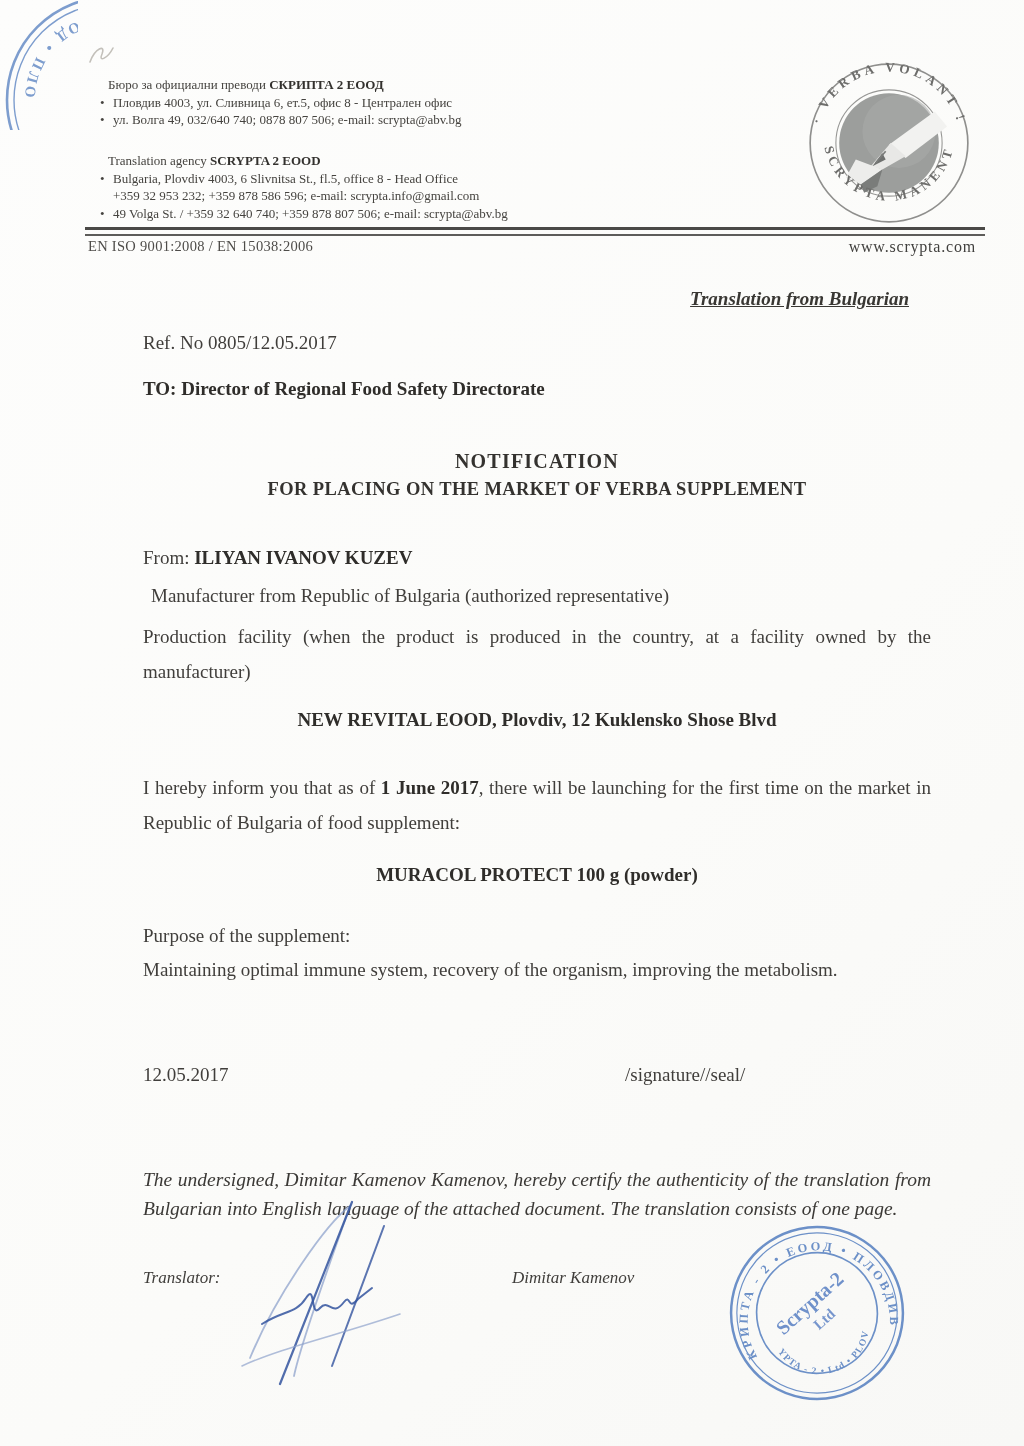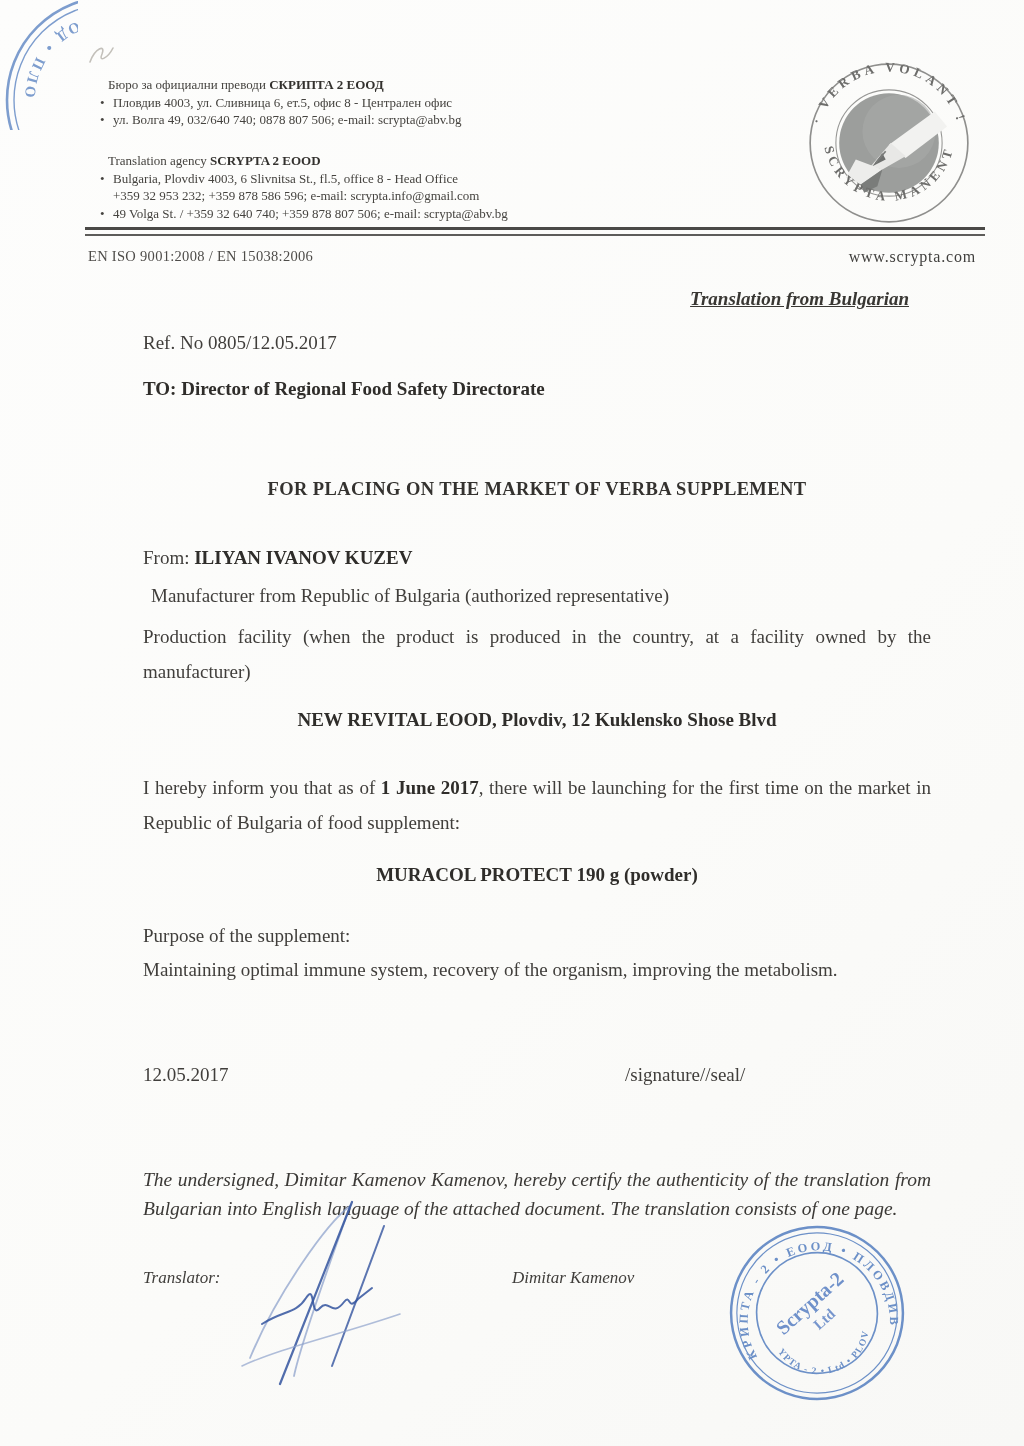--- a/index.html
+++ b/index.html
@@ -12,21 +12,21 @@
   .abs{position:absolute;}
   
   .hdr{font-size:13px;line-height:17.5px;color:#45433f;}
   .hdr .bold{font-weight:bold;color:#33312e;}
   .hline{position:relative;padding-left:13px;}
   .hline.bullet::before{content:"•";position:absolute;left:0;top:0;font-size:13px;color:#45433f;}
   .hline.plain{padding-left:13px;}
   .hline.indent0{padding-left:8px;}
   .rule{left:85px;top:227px;width:900px;height:4px;border-top:3px solid #4a4947;border-bottom:2px solid #5d5c5a;}
   .isorow{left:88px;top:238px;width:888px;display:flex;justify-content:space-between;
-    font-size:14.5px;color:#4e4c49;letter-spacing:.3px;margin-top:10px;}
+    font-size:14.5px;color:#4e4c49;letter-spacing:.3px;}
   .isorow .web{font-size:16px;letter-spacing:.8px;color:#403f3d;}
   
   .body-col{left:143px;top:0;width:788px;height:1284px;}
   .t19{font-size:19px;}
   .note{position:absolute;right:22px;top:288px;font-weight:bold;font-style:italic;
     text-decoration:underline;font-size:19px;color:#393733;}
   .ref{position:absolute;left:0;top:332px;}
   .toline{position:absolute;left:0;top:378px;font-weight:bold;color:#2f2d2a;}
   .ttl1{position:absolute;left:0;top:450px;width:100%;text-align:center;font-weight:bold;
     font-size:20px;letter-spacing:1.2px;color:#34322f;}
@@ -117,31 +117,32 @@
   <div class="abs isorow">
     <span>EN ISO 9001:2008 / EN 15038:2006</span>
     <span class="web">www.scrypta.com</span>
   </div>
 
   <div class="abs body-col t19">
     <div class="note">Translation from Bulgarian</div>
     <div class="ref">Ref. No 0805/12.05.2017</div>
     <div class="toline">TO: Director of Regional Food Safety Directorate</div>
 
+    <div class="ttl1">NOTIFICATION</div>
     <div class="ttl2">FOR PLACING ON THE MARKET OF VERBA SUPPLEMENT</div>
 
     <div class="fromline"><span>From: </span><b>ILIYAN IVANOV KUZEV</b></div>
     <div class="manuline">Manufacturer from Republic of Bulgaria (authorized representative)</div>
     <div class="prodline">Production facility (when the product is produced in the country, at a facility owned by the manufacturer)</div>
 
     <div class="company">NEW REVITAL EOOD, Plovdiv, 12 Kuklensko Shose Blvd</div>
 
     <div class="inform"><span>I hereby inform you that as of </span><b>1 June 2017</b><span>, there will be launching for the first time on the market in Republic of Bulgaria of food supplement:</span></div>
 
-    <div class="product">MURACOL PROTECT 190 g (powder)</div>
+    <div class="product">MURACOL PROTECT 100 g (powder)</div>
 
     <div class="purplabel">Purpose of the supplement:</div>
     <div class="purptext">Maintaining optimal immune system, recovery of the organism, improving the metabolism.</div>
 
     <div class="dateline">
       <span>12.05.2017</span>
       <span class="sigseal">/signature//seal/</span>
     </div>
 
     <div class="cert">The undersigned, Dimitar Kamenov Kamenov, hereby certify the authenticity of the translation from Bulgarian into English language of the attached document. The translation consists of one page.</div>

